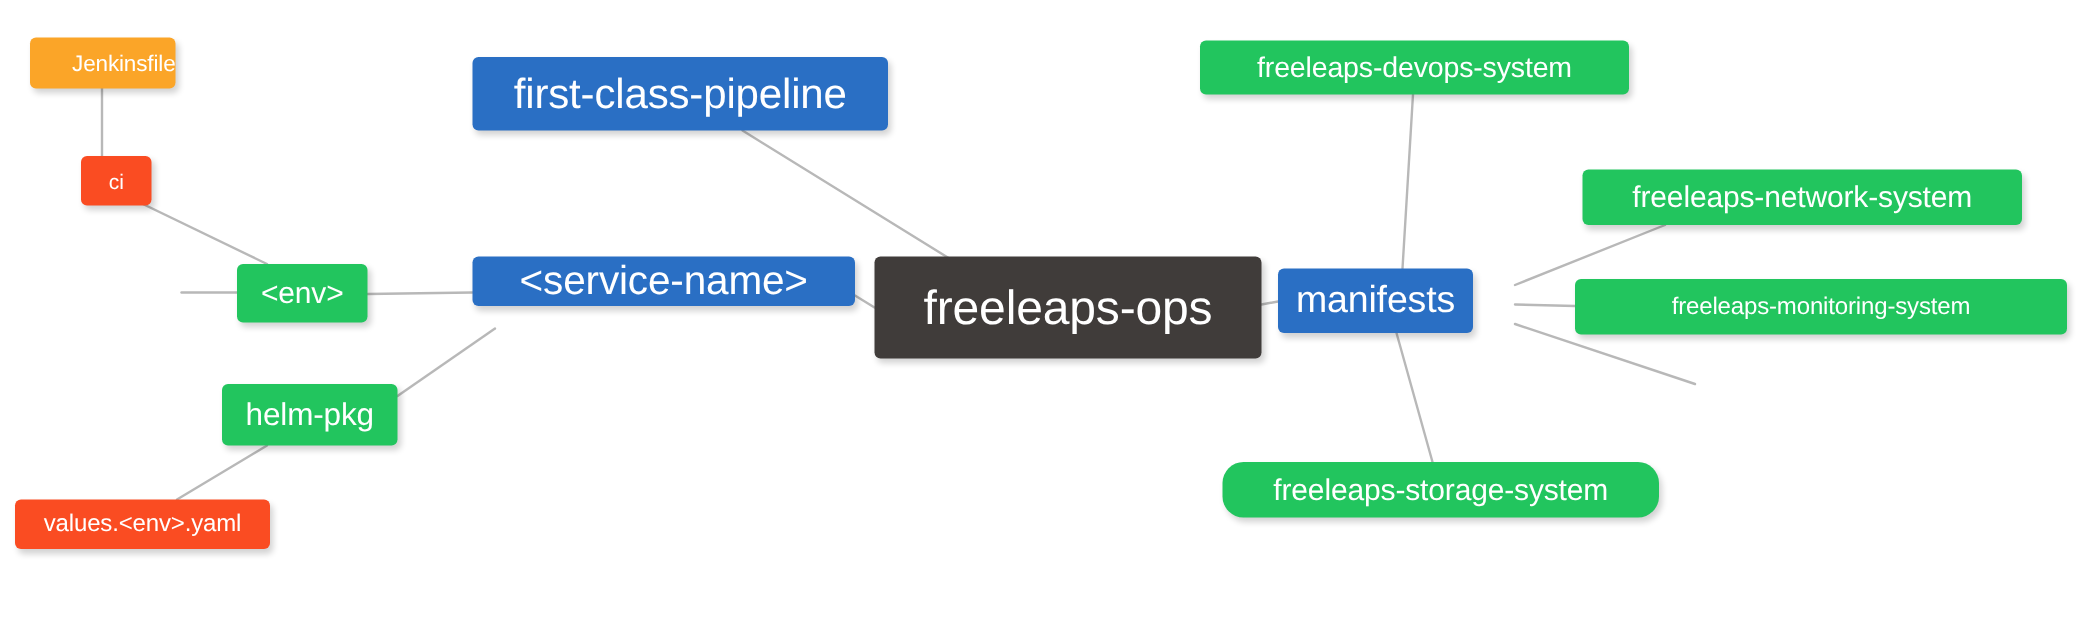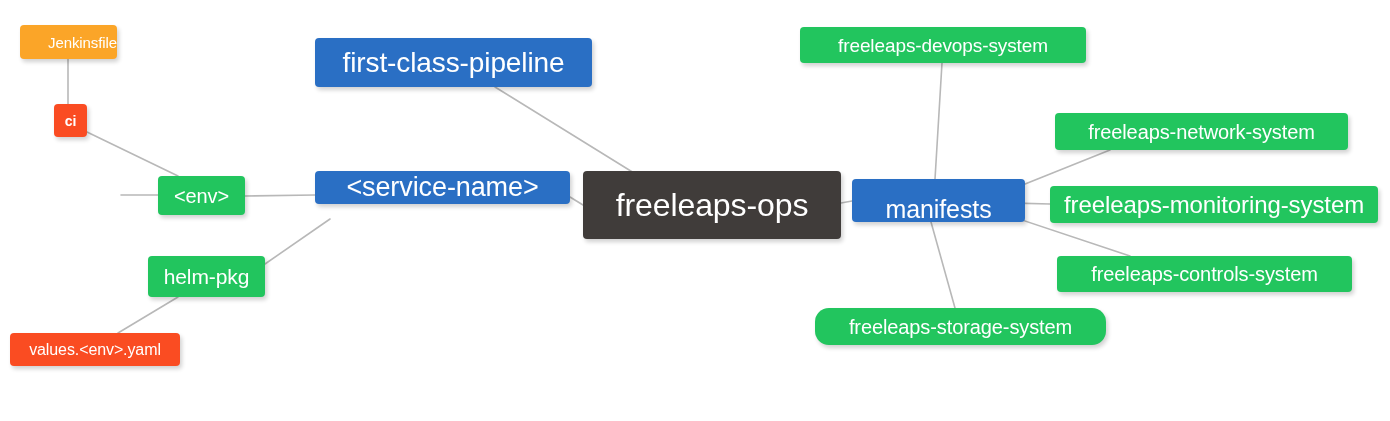--- a/index.html
+++ b/index.html
@@ -62,52 +62,49 @@
       <path d="M 178 297 L 118 333" stroke="#b8b8b8" stroke-width="1.6" fill="none" stroke-linecap="round"></path>
       <path d="M 935 179 L 942 63" stroke="#b8b8b8" stroke-width="1.6" fill="none" stroke-linecap="round"></path>
       <path d="M 1010 190 L 1110 150" stroke="#b8b8b8" stroke-width="1.6" fill="none" stroke-linecap="round"></path>
       <path d="M 1010 203 L 1050 204" stroke="#b8b8b8" stroke-width="1.6" fill="none" stroke-linecap="round"></path>
       <path d="M 1010 216 L 1130 256" stroke="#b8b8b8" stroke-width="1.6" fill="none" stroke-linecap="round"></path>
       <path d="M 931 222 L 955 308" stroke="#b8b8b8" stroke-width="1.6" fill="none" stroke-linecap="round"></path>
     </svg>
 <div class="node" style="left: 20px; top: 25px; width: 97px; height: 34px; background: rgb(251, 165, 40); font-size: 15px; justify-content: flex-end;">
       <span class="node-label">Jenkinsfile</span>
     </div>
-    <div class="node" style="left: 54px; top: 104px; width: 33px; height: 33px; background: rgb(250, 76, 34); font-size: 14px; font-weight: bold;">
+    <div class="node" style="left: 54px; top: 104px; width: 47px; height: 33px; background: rgb(250, 76, 34); font-size: 14px;">
       <span class="node-label">ci</span>
     </div>
     <div class="node" style="left: 158px; top: 176px; width: 87px; height: 39px; background: rgb(34, 197, 94); font-size: 20px;">
       <span class="node-label">&lt;env&gt;</span>
     </div>
     <div class="node" style="left: 148px; top: 256px; width: 117px; height: 41px; background: rgb(34, 197, 94); font-size: 21px;">
       <span class="node-label">helm-pkg</span>
     </div>
     <div class="node" style="left: 10px; top: 333px; width: 170px; height: 33px; background: rgb(250, 76, 34); font-size: 16px;">
       <span class="node-label">values.&lt;env&gt;.yaml</span>
     </div>
     <div class="node" style="left: 315px; top: 38px; width: 277px; height: 49px; background: rgb(42, 111, 196); font-size: 28px;">
       <span class="node-label">first-class-pipeline</span>
     </div>
     <div class="node" style="left: 315px; top: 171px; width: 255px; height: 33px; background: rgb(42, 111, 196); font-size: 27px;">
       <span class="node-label">&lt;service-name&gt;</span>
     </div>
     <div class="node" style="left: 583px; top: 171px; width: 258px; height: 68px; background: rgb(64, 60, 58); font-size: 32px;">
       <span class="node-label">freeleaps-ops</span>
     </div>
-    <div class="node" style="left: 852px; top: 179px; width: 173px; height: 43px; background: rgb(42, 111, 196); font-size: 25px; align-items: flex-end;">
+    <div class="node" style="left: 852px; top: 179px; width: 130px; height: 43px; background: rgb(42, 111, 196); font-size: 25px;">
       <span class="node-label">manifests</span>
     </div>
     <div class="node" style="left: 800px; top: 27px; width: 286px; height: 36px; background: rgb(34, 197, 94); font-size: 19px;">
       <span class="node-label">freeleaps-devops-system</span>
     </div>
     <div class="node" style="left: 1055px; top: 113px; width: 293px; height: 37px; background: rgb(34, 197, 94); font-size: 20px;">
       <span class="node-label">freeleaps-network-system</span>
     </div>
-    <div class="node" style="left: 1050px; top: 186px; width: 328px; height: 37px; background: rgb(34, 197, 94); font-size: 24px;">
+    <div class="node" style="left: 1050px; top: 186px; width: 328px; height: 37px; background: rgb(34, 197, 94); font-size: 16px;">
       <span class="node-label">freeleaps-monitoring-system</span>
-    </div>
-    <div class="node" style="left: 1057px; top: 256px; width: 295px; height: 36px; background: rgb(34, 197, 94); font-size: 20px;">
-      <span class="node-label">freeleaps-controls-system</span>
     </div>
     <div class="node" style="left: 815px; top: 308px; width: 291px; height: 37px; background: rgb(34, 197, 94); font-size: 20px; border-radius: 14px;">
       <span class="node-label">freeleaps-storage-system</span>
     </div>
   </div>
 
 </body></html>

